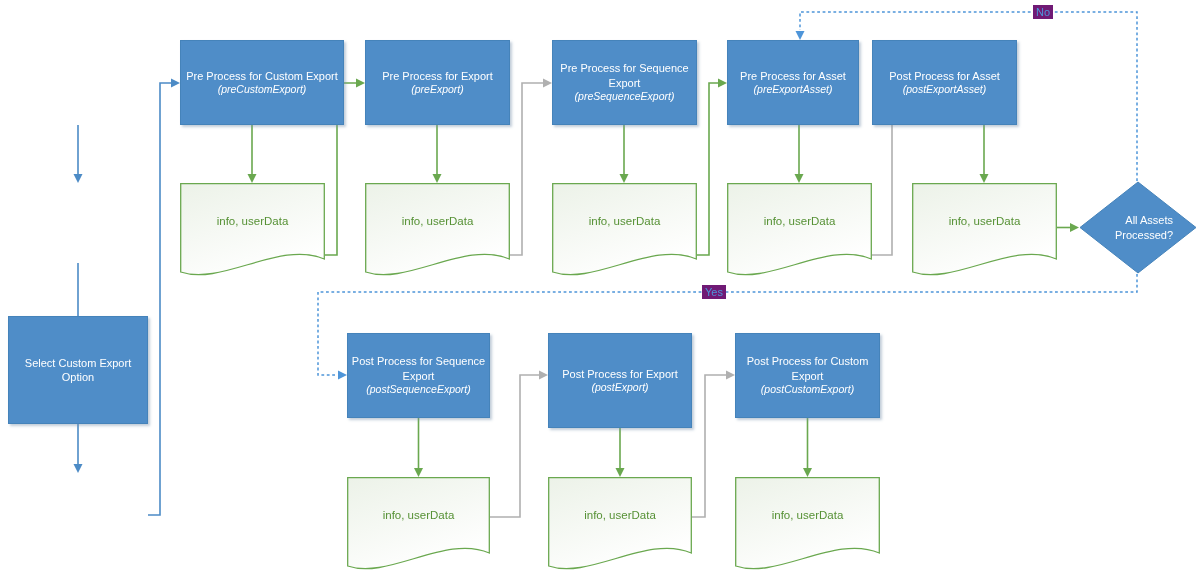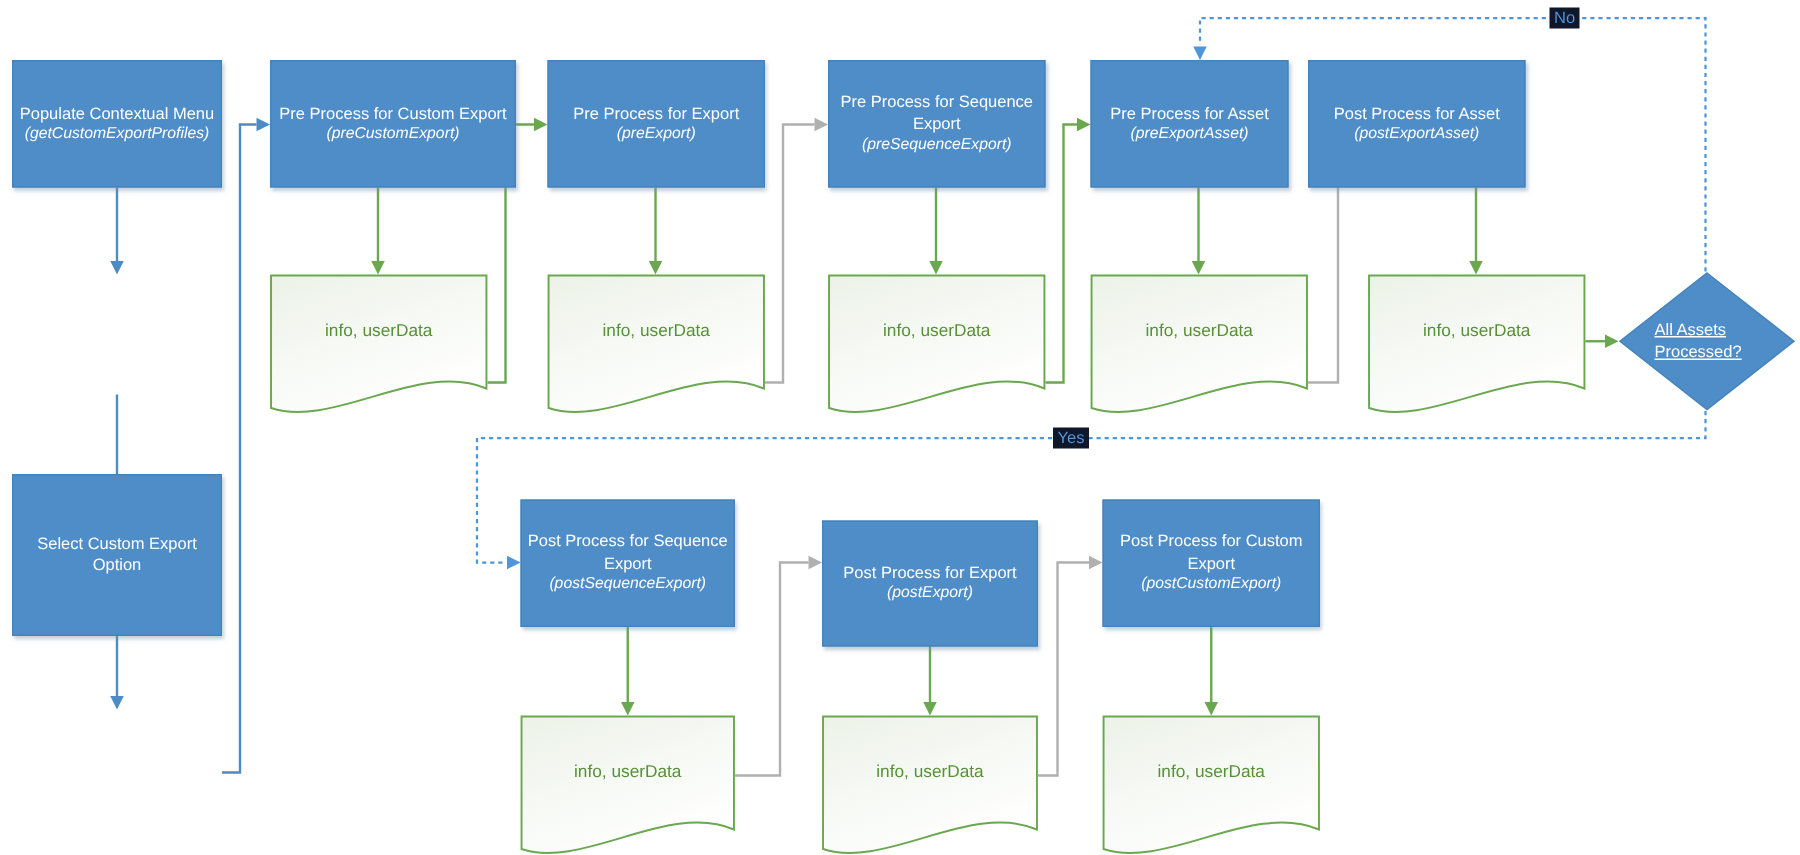--- a/index.html
+++ b/index.html
@@ -19,25 +19,25 @@
   .doc svg{position:absolute;left:0;top:0;width:100%;height:100%;overflow:visible;display:block;}
   .doc path{fill:url(#docGrad);stroke:#6aa84f;stroke-width:1.3;}
   .doc-label{
     position:absolute;left:0;right:0;top:0;height:76px;display:flex;align-items:center;justify-content:center;
     color:#569135;font-size:11.5px;text-align:center;line-height:1.3;padding:0 6px;z-index:3;
   }
   .decision{position:absolute;z-index:2;}
   .decision svg{position:absolute;left:0;top:0;width:100%;height:100%;overflow:visible;display:block;}
   .decision polygon{fill:#4f8dc8;stroke:#4583ba;stroke-width:1;}
   .decision-label{
-    position:absolute;inset:0;display:flex;align-items:center;justify-content:center;text-align:left;
-    color:#ffffff;font-size:11px;line-height:1.3;padding:0 24px;z-index:3;text-decoration:underline;
+    position:absolute;inset:0;display:flex;align-items:center;justify-content:center;text-align:right;
+    color:#ffffff;font-size:11px;line-height:1.3;padding:0 24px;z-index:3;
   }
   .edge-label{
-    position:absolute;z-index:4;background:#0f172a;color:#4e95d9;font-size:11px;
+    position:absolute;z-index:4;background:#701a75;color:#4e95d9;font-size:11px;
     padding:0 3px;line-height:14px;
   }
 </style>
 </head>
 <body>
 
 <svg width="0" height="0" style="position:absolute">
   <defs>
     <linearGradient id="docGrad" x1="0" y1="0" x2="0.55" y2="1">
       <stop offset="0" stop-color="#ecf2e8"></stop>
@@ -106,24 +106,20 @@
     <g stroke="#4e95d9" stroke-width="1.5" fill="none" stroke-dasharray="2.8 2.6">
       <path d="M1137 181 V12 H800 V30"></path>
       <path d="M1137 274 V292 H318 V375 H337"></path>
     </g>
     <g fill="#4e95d9">
       <polygon points="795.5,31 804.5,31 800,40"></polygon>
       <polygon points="338,370.5 338,379.5 347,375"></polygon>
     </g>
   </svg>
 
-  <div class="pbox" style="left:8px;top:40px;width:140px;height:85px">
-    <span class="title">Populate Contextual Menu</span>
-    <span class="func">(getCustomExportProfiles)</span>
-  </div>
 
 
   <div class="pbox" style="left:8px;top:316px;width:140px;height:108px">
     <span class="title">Select Custom Export Option</span>
   </div>
 
 
   <div class="pbox" style="left:180px;top:40px;width:164px;height:85px">
     <span class="title">Pre Process for Custom Export</span>
     <span class="func">(preCustomExport)</span>
@@ -180,21 +176,21 @@
     <svg viewBox="0 0 118 93" preserveAspectRatio="none">
       <polygon points="59,1 117,46.5 59,92 1,46.5"></polygon>
     </svg>
     <span class="decision-label">All Assets Processed?</span>
   </div>
 
   <div class="pbox" style="left:347px;top:333px;width:143px;height:85px">
     <span class="title">Post Process for Sequence Export</span>
     <span class="func">(postSequenceExport)</span>
   </div>
-  <div class="pbox" style="left:548px;top:347px;width:144px;height:84px">
+  <div class="pbox" style="left:548px;top:333px;width:144px;height:95px">
     <span class="title">Post Process for Export</span>
     <span class="func">(postExport)</span>
   </div>
   <div class="pbox" style="left:735px;top:333px;width:145px;height:85px">
     <span class="title">Post Process for Custom Export</span>
     <span class="func">(postCustomExport)</span>
   </div>
 
   <div class="doc" style="left:347px;top:477px;width:143px;height:95px">
     <svg viewBox="0 0 145 95" preserveAspectRatio="none">

